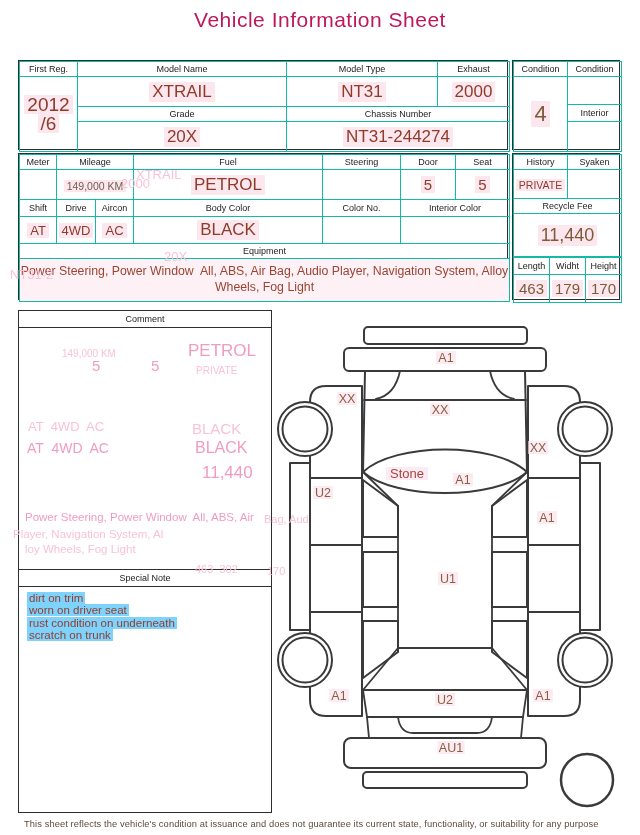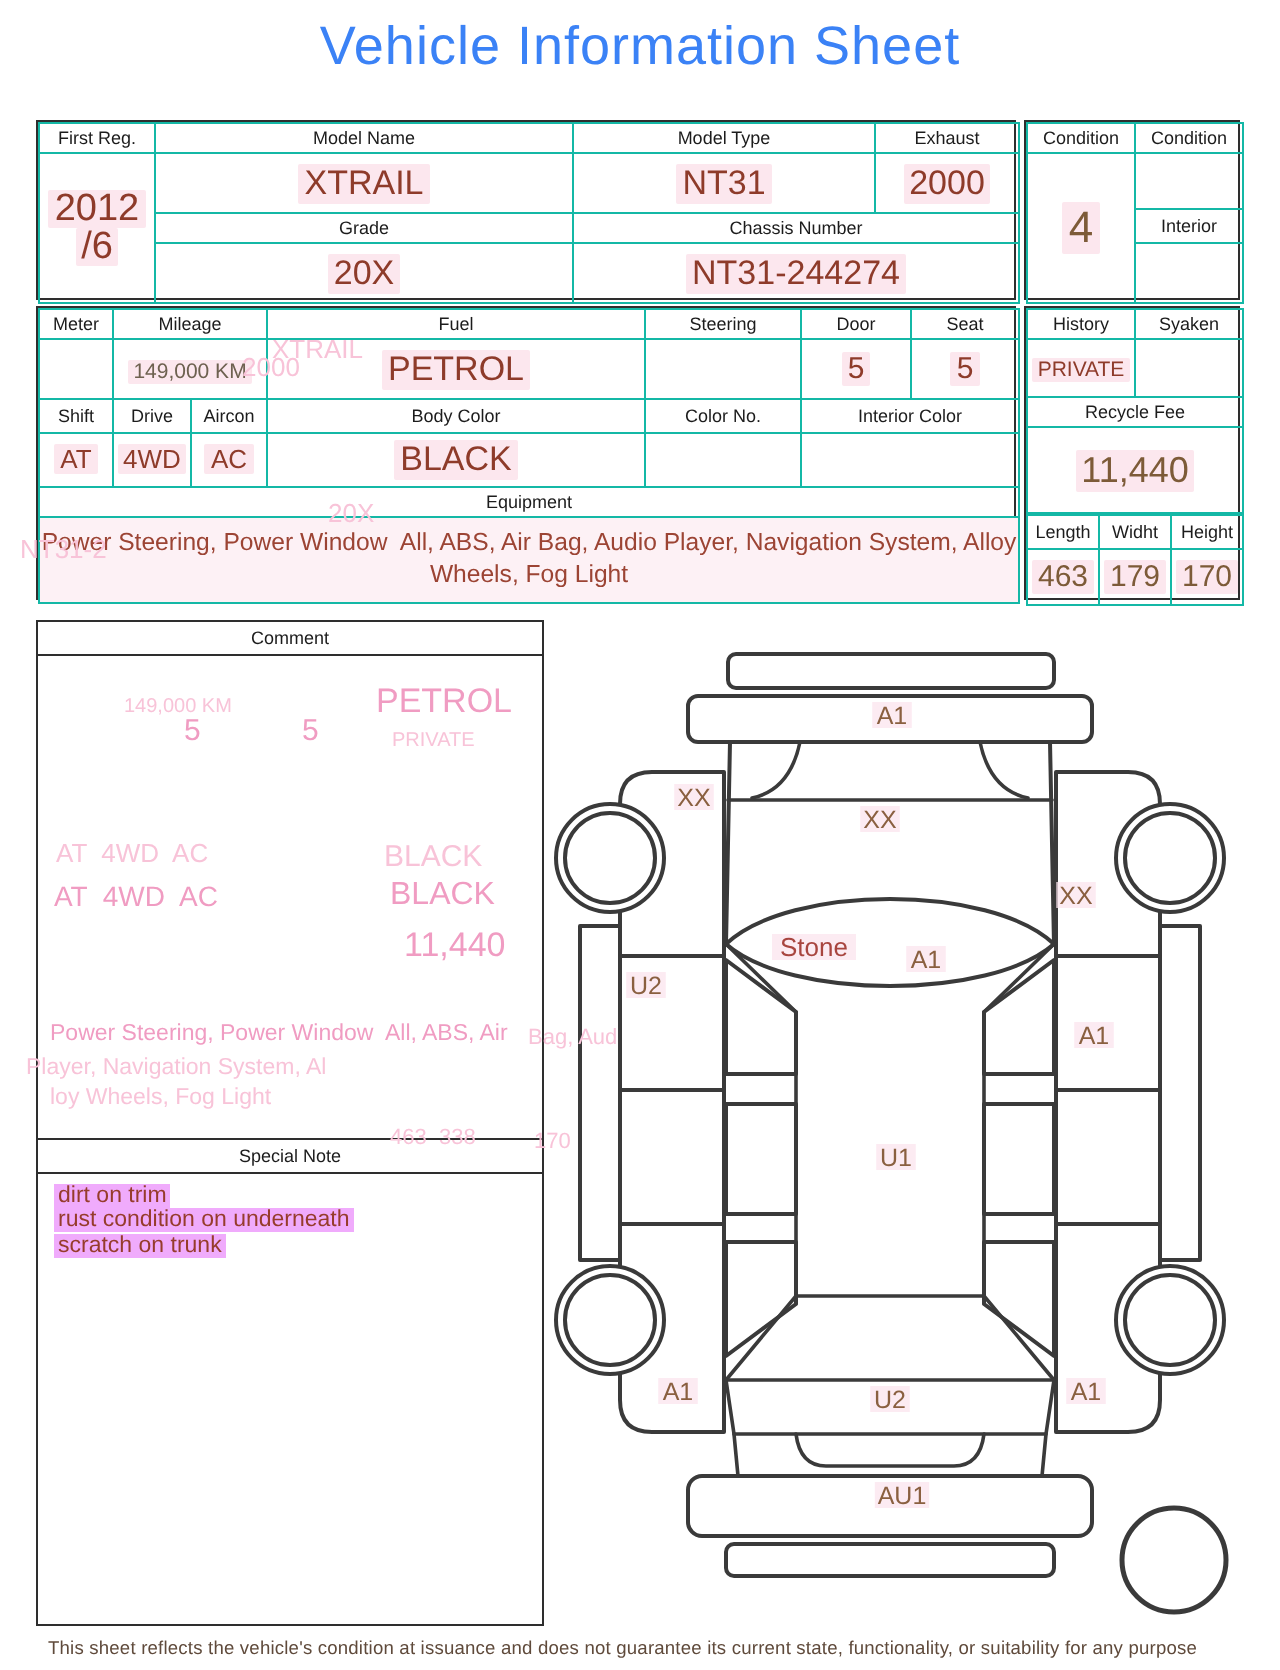--- a/index.html
+++ b/index.html
@@ -3,21 +3,21 @@
 <meta charset="utf-8">
 <style>
   * { margin:0; padding:0; box-sizing:border-box; }
   html,body { background:#e8e8e8; }
   body { font-family:"Liberation Sans", sans-serif; }
   #sheet { position:relative; width:640px; height:835px; background:#ffffff; margin:0 auto; overflow:hidden; }
 
   .abs { position:absolute; }
 
   
-  #page-title { left:0; top:8px; width:640px; text-align:center; font-size:27px; letter-spacing:.5px; color:#3b82f6; z-index:2; }
+  #page-title { left:0; top:8px; width:640px; text-align:center; font-size:21px; letter-spacing:.5px; color:#be185d; z-index:2; }
 
   
   .boxwrap { border:1px solid #2e2e2e; background:transparent; z-index:2; }
   table.grid { border-collapse:collapse; table-layout:fixed; width:100%; height:100%; }
   table.grid td { border:1px solid #14b8a6; text-align:center; vertical-align:middle; padding:0; overflow:hidden; }
   td.h { font-size:9px; color:#1c1c1c; }
   .v { display:inline-block; background:#fce7ee; padding:0 3px; border-radius:1px; white-space:nowrap; }
   .red   { color:#8e3b2a; }
   .brown { color:#7d5b38; }
   .gray  { color:#6e6150; }
@@ -27,21 +27,21 @@
   td.equip { text-align:left; vertical-align:top; padding:2px 7px; font-size:12.3px; line-height:1.3;
              color:#9c4434; white-space:pre-wrap; background:#fdf1f5; }
 
   
   #box3 { display:flex; flex-direction:column; }
   .boxhead { flex:0 0 16px; border-bottom:1px solid #2e2e2e; text-align:center; font-size:9px; color:#1c1c1c; line-height:16px; }
   #comment-area { flex:0 0 241px; }
   #sn-head { flex:0 0 17px; border-top:1px solid #2e2e2e; border-bottom:1px solid #2e2e2e; text-align:center; font-size:9px; color:#1c1c1c; line-height:16px; }
   #sn-body { flex:1 1 auto; padding:5px 0 0 8px; }
   .snline { font-size:11.5px; line-height:12.4px; color:#963c2c; }
-  .snline span { background:#f0abfc; padding:0 2px; }
+  .snline span { background:#7dd3fc; padding:0 2px; }
 
   
   #footer { left:24px; top:819px; width:600px; font-size:9.3px; color:#5f4a3b; letter-spacing:.1px; z-index:2; }
 
   
   #diagram-svg { left:0; top:0; width:640px; height:835px; z-index:1; pointer-events:none; }
   #diagram-svg .pnl { fill:#ffffff; stroke:#3a3a3a; stroke-width:2; stroke-linejoin:round; }
   #diagram-svg .ln  { fill:none;    stroke:#3a3a3a; stroke-width:1.8; stroke-linecap:round; }
   #diagram-svg .whl { fill:#ffffff; stroke:#3a3a3a; stroke-width:2; }
   text.dlabel { font-family:"Liberation Sans", sans-serif; font-size:12.5px; fill:#8a6040; text-anchor:middle; }
@@ -218,20 +218,21 @@
     </tbody>
       </table>
   </div>
 
   <div id="box3" class="abs boxwrap" style="left:18px;top:310px;width:254px;height:503px;">
     <div class="boxhead">Comment</div>
     <div id="comment-area"></div>
     <div id="sn-head">Special Note</div>
     <div id="sn-body">
       <div class="snline"><span>dirt on trim</span></div>
+      <div class="snline"><span>worn on driver seat</span></div>
       <div class="snline"><span>rust condition on underneath</span></div>
       <div class="snline"><span>scratch on trunk</span></div>
     </div>
   </div>
 
   <svg id="diagram-svg" class="abs" viewBox="0 0 640 835">
     <g>
 
       <rect class="pnl" x="364" y="327" width="163" height="17" rx="4"></rect>
       <rect class="pnl" x="344" y="348" width="202" height="23" rx="5"></rect>
@@ -331,20 +332,20 @@
       <span class="ghost strong" style="left: 188px; top: 342px; font-size: 17px;">PETROL</span>
       <span class="ghost" style="left: 196px; top: 366px; font-size: 10px;">PRIVATE</span>
       <span class="ghost" style="left: 28px; top: 420px; font-size: 13px;">AT  4WD  AC</span>
       <span class="ghost" style="left: 192px; top: 421px; font-size: 15px;">BLACK</span>
       <span class="ghost strong" style="left: 27px; top: 441px; font-size: 14px;">AT  4WD  AC</span>
       <span class="ghost strong" style="left: 195px; top: 440px; font-size: 16px;">BLACK</span>
       <span class="ghost strong" style="left: 202px; top: 464px; font-size: 17px;">11,440</span>
       <span class="ghost strong" style="left: 25px; top: 512px; font-size: 11.5px;">Power Steering, Power Window  All, ABS, Air</span>
       <span class="ghost" style="left: 13px; top: 529px; font-size: 11.5px;">Player, Navigation System, Al</span>
       <span class="ghost" style="left: 25px; top: 544px; font-size: 11.5px;">loy Wheels, Fog Light</span>
-      <span class="ghost" style="left: 195px; top: 564px; font-size: 11px;">463  338</span>
+      <span class="ghost" style="left: 195px; top: 564px; font-size: 11px;">463  302</span>
       <span class="ghost" style="left: 264px; top: 514px; font-size: 11px; text-align: center;">Bag, Aud</span>
       <span class="ghost" style="left: 267px; top: 566px; font-size: 11px;">170</span>
     </div>
 
   <div id="footer" class="abs">This sheet reflects the vehicle's condition at issuance and does not guarantee its current state, functionality, or suitability for any purpose</div>
 
 </div>
 
 </body></html>

